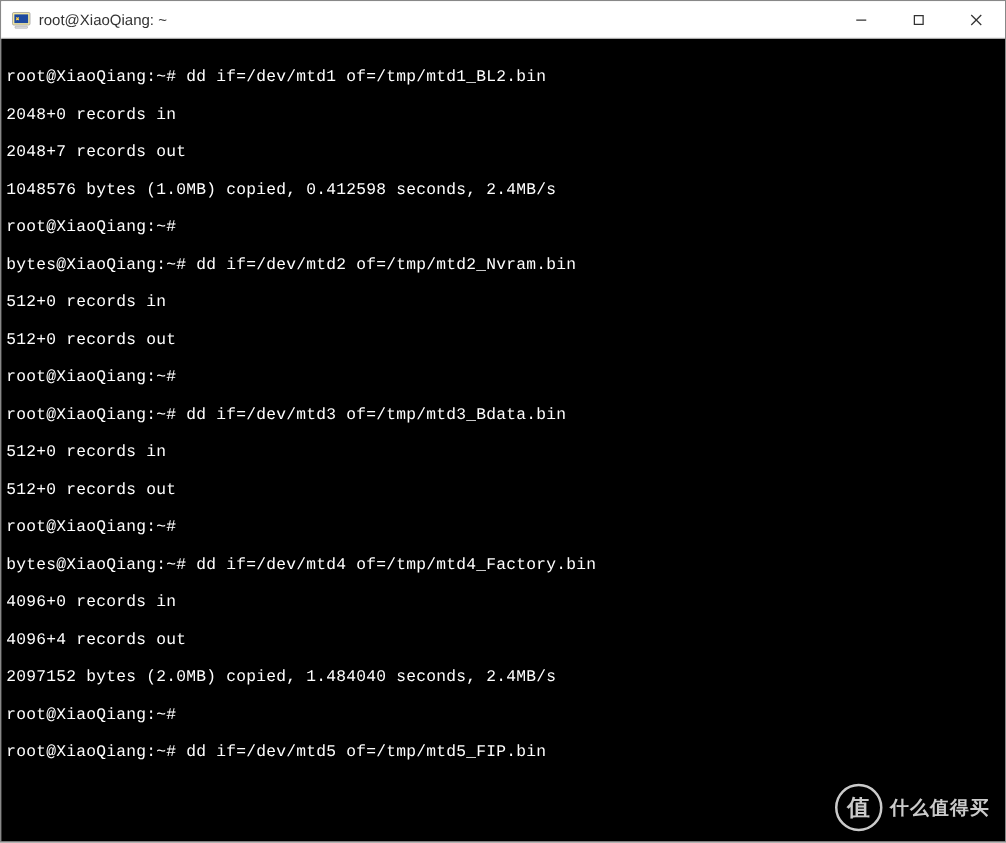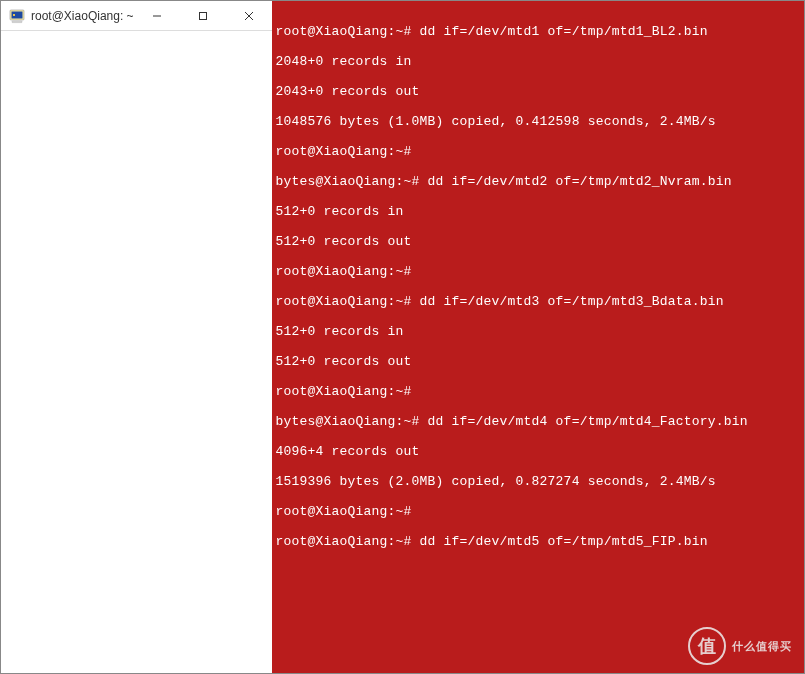--- a/index.html
+++ b/index.html
@@ -1,28 +1,28 @@
 <!DOCTYPE html>
 <html><head>
 <meta charset="utf-8">
 <style>
   * { margin: 0; padding: 0; box-sizing: border-box; }
   html, body { width: 805px; height: 674px; background: #fff; font-family: "Consolas", "Courier New", monospace; overflow: hidden; }
-  .window { width: 805px; height: 674px; border: 1px solid #888; display: flex; flex-direction: row; }
+  .window { width: 805px; height: 674px; border: 1px solid #888; display: flex; flex-direction: column; }
   .titlebar { height: 30px; background: #fff; display: flex; align-items: center; border-bottom: 1px solid #ddd; }
   .titlebar .icon { width: 16px; height: 16px; margin: 0 6px 0 8px; display: inline-flex; }
   .titlebar .title { font-family: "Segoe UI", Arial, sans-serif; font-size: 12px; color: #333; flex: 1; }
   .win-controls { display: flex; height: 100%; }
   .win-btn { width: 46px; height: 100%; display: flex; align-items: center; justify-content: center; font-family: Arial, sans-serif; font-size: 11px; color: #333; }
   .win-btn.close { width: 46px; }
-  .terminal { flex: 1; background: #b91c1c; color: #fff; font-size: 13px; line-height: 15px; padding: 8px 4px 4px 4px; white-space: pre; overflow: hidden; position: relative; letter-spacing: 0.2px; }
+  .terminal { flex: 1; background: #000000; color: #fff; font-size: 13px; line-height: 15px; padding: 8px 4px 4px 4px; white-space: pre; overflow: hidden; position: relative; letter-spacing: 0.2px; }
   .line { display: block; }
   .watermark { position: absolute; right: 12px; bottom: 8px; display: flex; align-items: center; gap: 6px; opacity: 0.85; }
   .wm-circle { width: 38px; height: 38px; border-radius: 50%; border: 2px solid #eee; display: flex; align-items: center; justify-content: center; color: #eee; font-size: 18px; font-family: Arial, sans-serif; font-weight: bold; }
-  .wm-text { font-family: "SimHei", "Microsoft YaHei", Arial, sans-serif; font-size: 11px; color: #eee; font-weight: bold; letter-spacing: 1px; }
+  .wm-text { font-family: "SimHei", "Microsoft YaHei", Arial, sans-serif; font-size: 15px; color: #eee; font-weight: bold; letter-spacing: 1px; }
 </style>
 </head>
 <body>
 
 <div class="window">
   <div class="titlebar">
     <span class="icon">
       <svg viewBox="0 0 16 16" width="16" height="16">
         <rect x="1" y="2" width="14" height="10" rx="1" fill="#f5e8a0" stroke="#999" stroke-width="0.6"></rect>
         <rect x="2.5" y="3.5" width="11" height="7" fill="#1e4aa0"></rect>
@@ -47,34 +47,35 @@
             <line x1="1" y1="1" x2="9" y2="9" stroke="#333" stroke-width="1"></line>
             <line x1="9" y1="1" x2="1" y2="9" stroke="#333" stroke-width="1"></line>
           </svg>
       </div>
     </div>
   </div>
 
   <div class="terminal">
 <span class="line">root@XiaoQiang:~# dd if=/dev/mtd1 of=/tmp/mtd1_BL2.bin</span>
 <span class="line">2048+0 records in</span>
-<span class="line">2043+0 records out</span>
+<span class="line">2048+7 records out</span>
 <span class="line">1048576 bytes (1.0MB) copied, 0.412598 seconds, 2.4MB/s</span>
 <span class="line">root@XiaoQiang:~#</span>
 <span class="line">bytes@XiaoQiang:~# dd if=/dev/mtd2 of=/tmp/mtd2_Nvram.bin</span>
 <span class="line">512+0 records in</span>
 <span class="line">512+0 records out</span>
 <span class="line">root@XiaoQiang:~#</span>
 <span class="line">root@XiaoQiang:~# dd if=/dev/mtd3 of=/tmp/mtd3_Bdata.bin</span>
 <span class="line">512+0 records in</span>
 <span class="line">512+0 records out</span>
 <span class="line">root@XiaoQiang:~#</span>
 <span class="line">bytes@XiaoQiang:~# dd if=/dev/mtd4 of=/tmp/mtd4_Factory.bin</span>
+<span class="line">4096+0 records in</span>
 <span class="line">4096+4 records out</span>
-<span class="line">1519396 bytes (2.0MB) copied, 0.827274 seconds, 2.4MB/s</span>
+<span class="line">2097152 bytes (2.0MB) copied, 1.484040 seconds, 2.4MB/s</span>
 <span class="line">root@XiaoQiang:~#</span>
 <span class="line">root@XiaoQiang:~# dd if=/dev/mtd5 of=/tmp/mtd5_FIP.bin</span>
 
 
 
 
 
 
 
 

